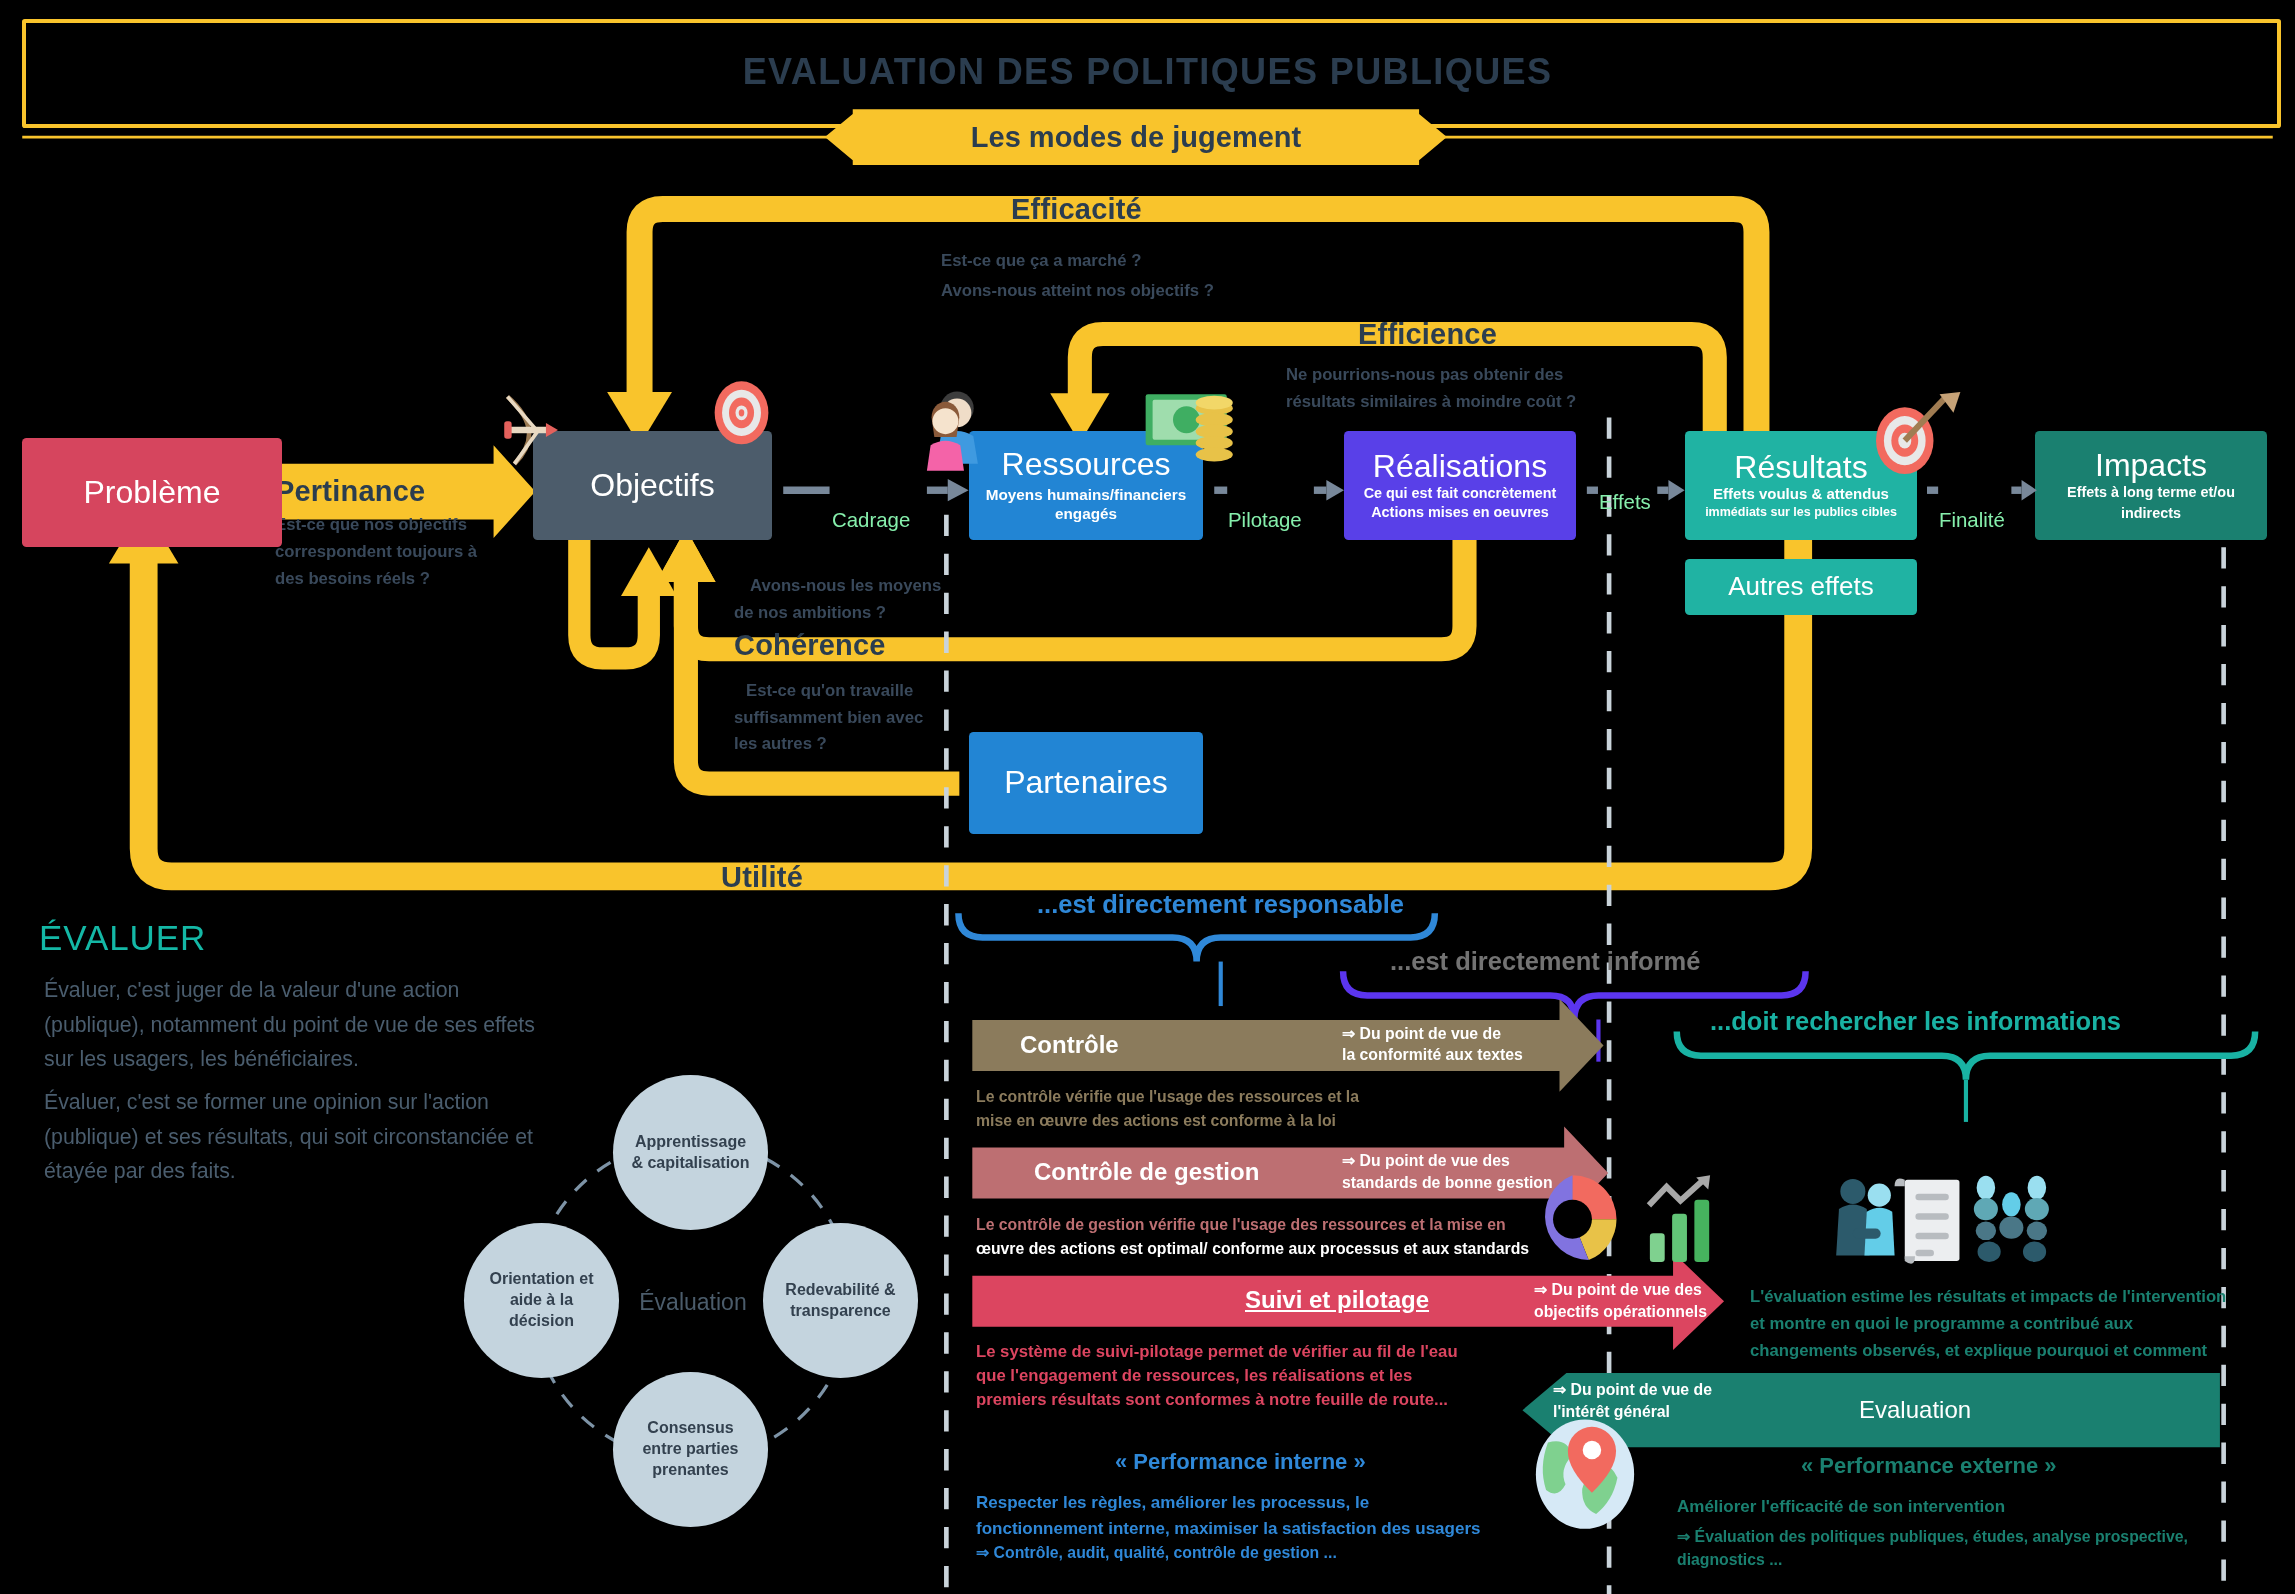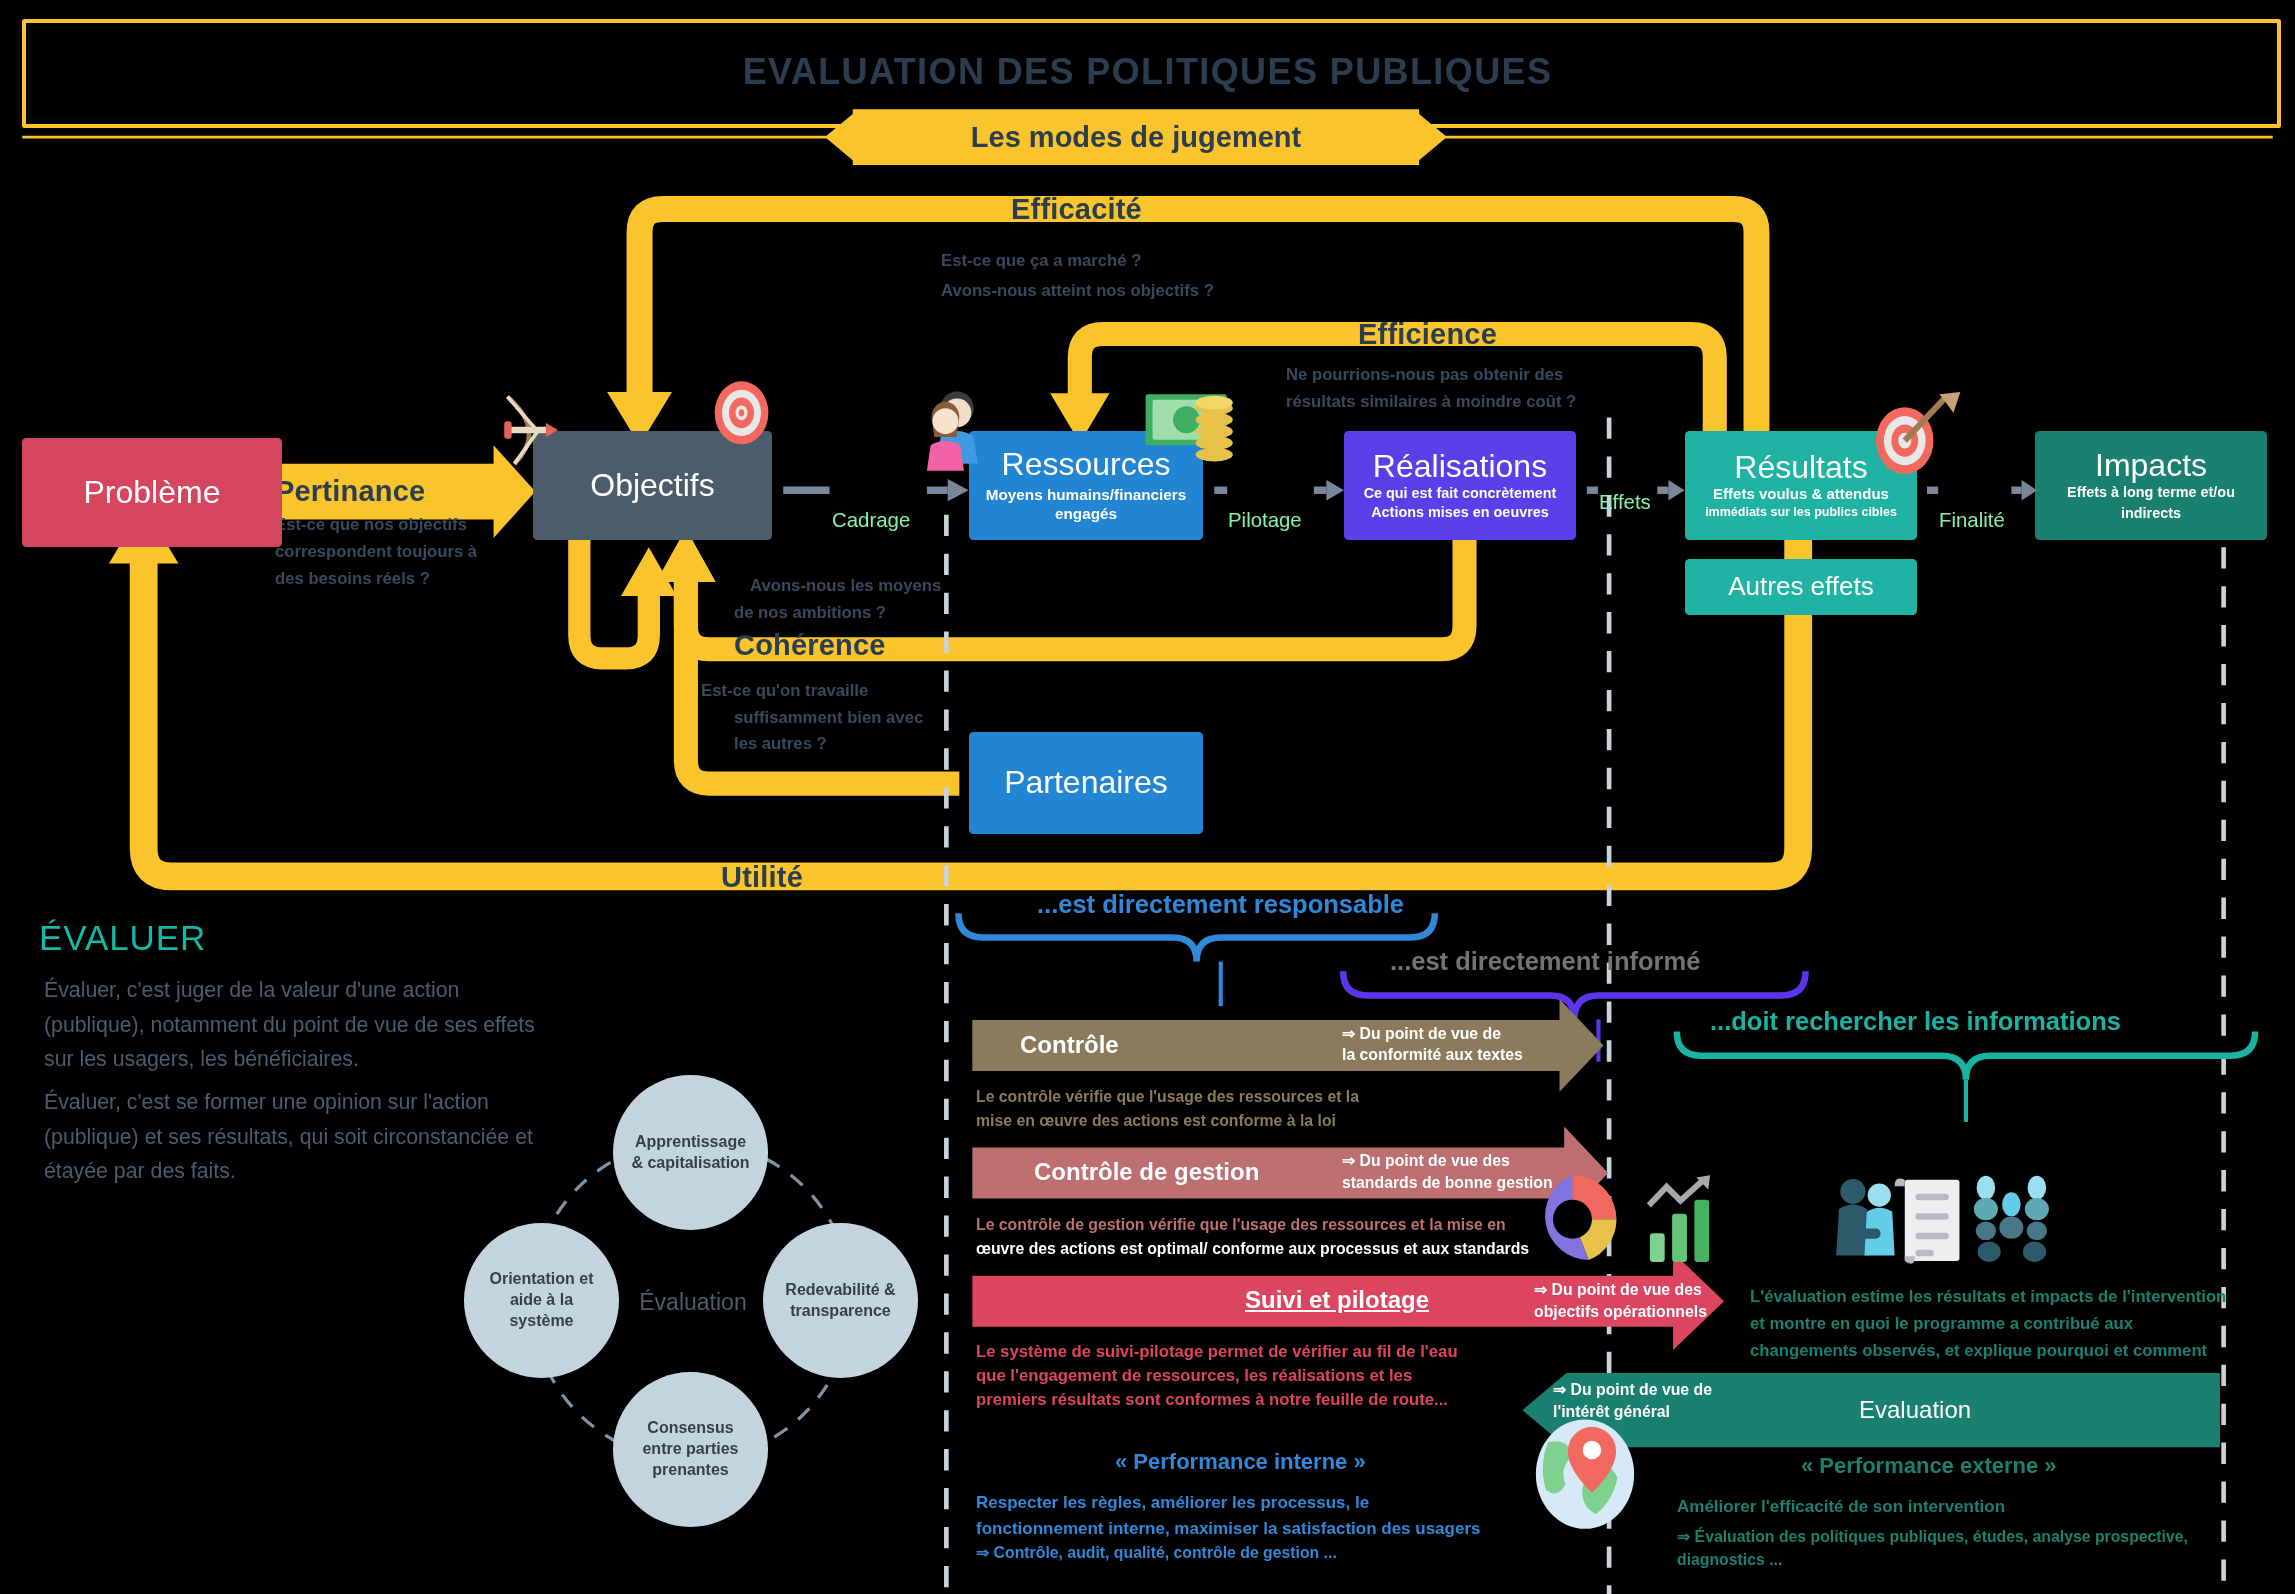--- a/index.html
+++ b/index.html
@@ -69,21 +69,21 @@
 <div class="jq" style="left:1286px;top:389px;z-index:6;">résultats similaires à moindre coût ?</div>
 
 <div class="jlabel" style="left:275px;top:475px;z-index:6;">Pertinance</div>
 <div class="jq" style="left:275px;top:512px;z-index:6;">Est-ce que nos objectifs</div>
 <div class="jq" style="left:275px;top:539px;z-index:6;">correspondent toujours à</div>
 <div class="jq" style="left:275px;top:566px;z-index:6;">des besoins réels ?</div>
 
 <div class="jq" style="left:734px;top:573px;z-index:6;margin-left:16px;">Avons-nous les moyens</div>
 <div class="jq" style="left:734px;top:600px;z-index:6;">de nos ambitions ?</div>
 <div class="jlabel" style="left:734px;top:629px;z-index:6;">Cohérence</div>
-<div class="jq" style="left:701px;top:678px;z-index:6;">Est-ce qu'on travaille</div>
+<div class="jq" style="left:746px;top:678px;z-index:6;">Est-ce qu'on travaille</div>
 <div class="jq" style="left:734px;top:705px;z-index:6;">suffisamment bien avec</div>
 <div class="jq" style="left:734px;top:731px;z-index:6;">les autres ?</div>
 
 <div class="jlabel" style="left:721px;top:861px;z-index:6;">Utilité</div>
 
 <svg width="2295" height="1595" style="z-index:4;" viewBox="0 0 4952 3440">
   <polygon points="575,1000 1065,1000 1065,960 1155,1060 1065,1160 1065,1120 575,1120" fill="#f9c42c"></polygon>
 </svg>
 
 <div class="box" style="left:22px;top:438px;width:260px;height:109px;background:#d6455e;z-index:7;">
@@ -221,21 +221,21 @@
     <span>Redevabilité &amp;</span><br><span>transparence</span>
   </span>
 </div>
 <div class="circ" style="left:613px;top:1372px;width:155px;height:155px;z-index:12;">
   <span>
     <span>Consensus</span><br><span>entre parties</span><br><span>prenantes</span>
   </span>
 </div>
 <div class="circ" style="left:464px;top:1223px;width:155px;height:155px;z-index:12;">
   <span>
-    <span>Orientation et</span><br><span>aide à la</span><br><span>système</span>
+    <span>Orientation et</span><br><span>aide à la</span><br><span>décision</span>
   </span>
 </div>
 <div class="circcore" style="left:628px;top:1289px;width:130px;text-align:center;z-index:12;">Évaluation</div>
 
 <svg width="2295" height="1595" style="z-index:11;" viewBox="0 0 4952 3440">
   <path d="M2068,1970 q0,52 52,52 l410,0 q52,0 52,52 q0,-52 52,-52 l410,0 q52,0 52,-52" fill="none" stroke="#2f88d8" stroke-width="14"></path>
   <line x1="2634" y1="2074" x2="2634" y2="2170" stroke="#2f88d8" stroke-width="9"></line>
 </svg>
 <div class="brklbl" style="left:1037px;top:890px;color:#2f88d8;z-index:12;">...est directement responsable</div>
 

